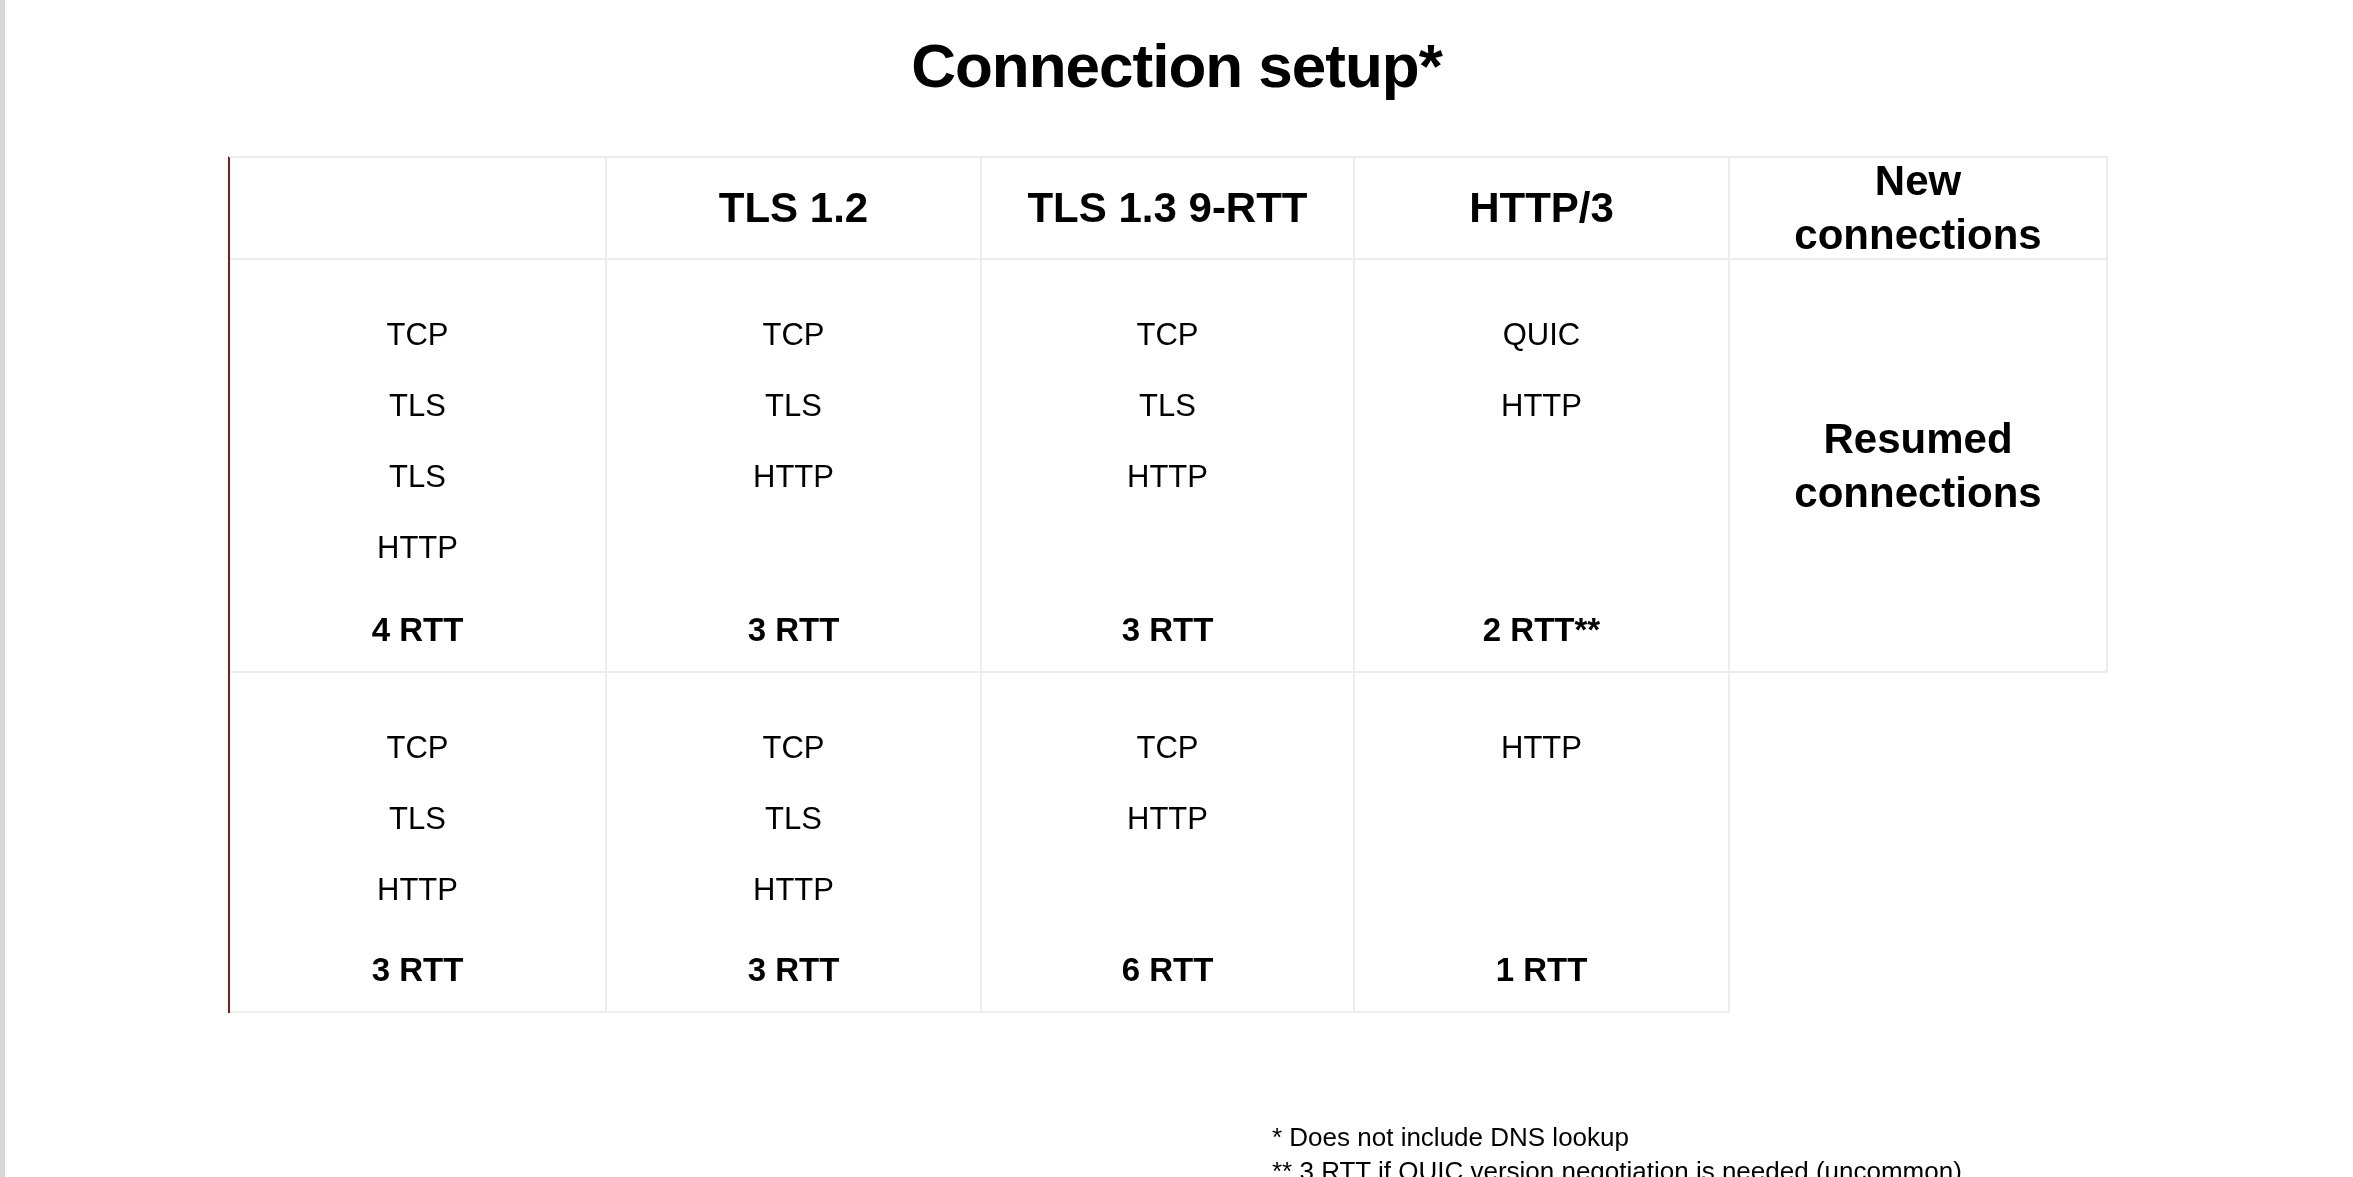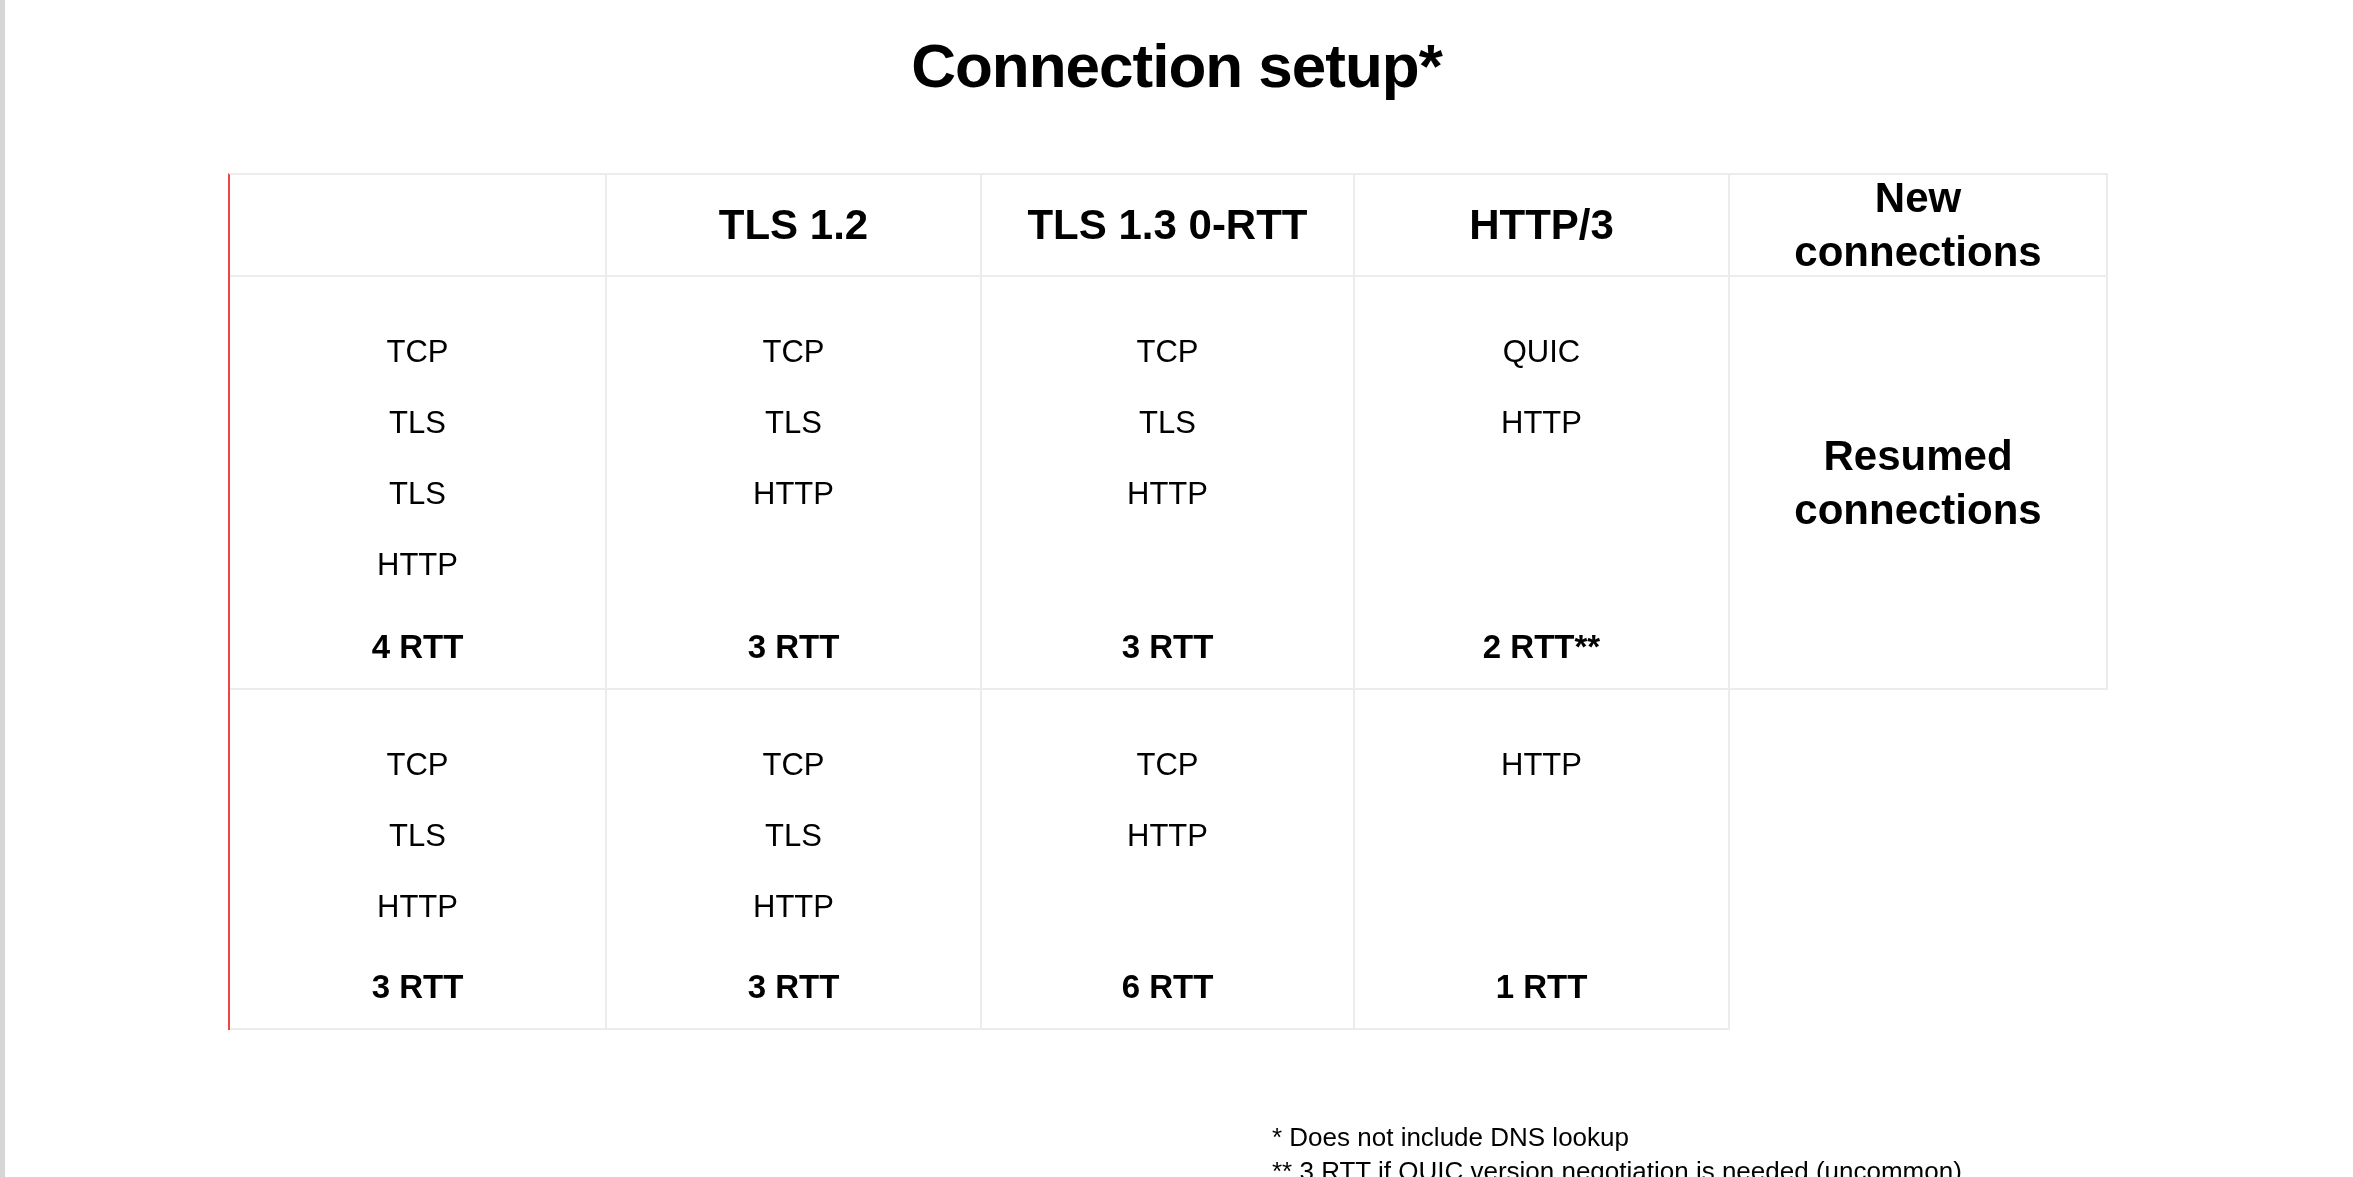--- a/index.html
+++ b/index.html
@@ -28,26 +28,26 @@
     position: absolute;
     left: 0; top: 30px;
     width: 2353px;
     text-align: center;
     font-size: 62px;
     font-weight: bold;
     letter-spacing: -1px;
   }
   .grid {
     position: absolute;
-    left: 228px; top: 173px;
+    left: 228px; top: 156px;
     display: grid;
     grid-template-columns: 377px 375px 373px 375px 378px;
     grid-template-rows: 102px 413px 340px;
     border-top: 2px solid #ececec;
-    border-left: 2px solid #ef4444;
+    border-left: 2px solid #7f1d1d;
     box-sizing: border-box;
   }
   .cell {
     border-right: 2px solid #ececec;
     border-bottom: 2px solid #ececec;
     box-sizing: border-box;
     position: relative;
     background: #ffffff;
   }
   .hcell {
@@ -120,21 +120,21 @@
 
 <div class="page">
   <div class="left-edge"></div>
 
   <div class="title">Connection setup*</div>
 
   <div class="grid">
 
     <div class="cell hcell"></div>
     <div class="cell hcell">TLS 1.2</div>
-    <div class="cell hcell">TLS 1.3 0-RTT</div>
+    <div class="cell hcell">TLS 1.3 9-RTT</div>
     <div class="cell hcell">HTTP/3</div>
 
     <div class="cell rlabel">
       <span>New connections</span>
     </div>
 
     <div class="cell dcell">
       <div class="step">
         <svg width="50" height="30" viewBox="0 0 50 30">
             <use href="#exch"></use>

